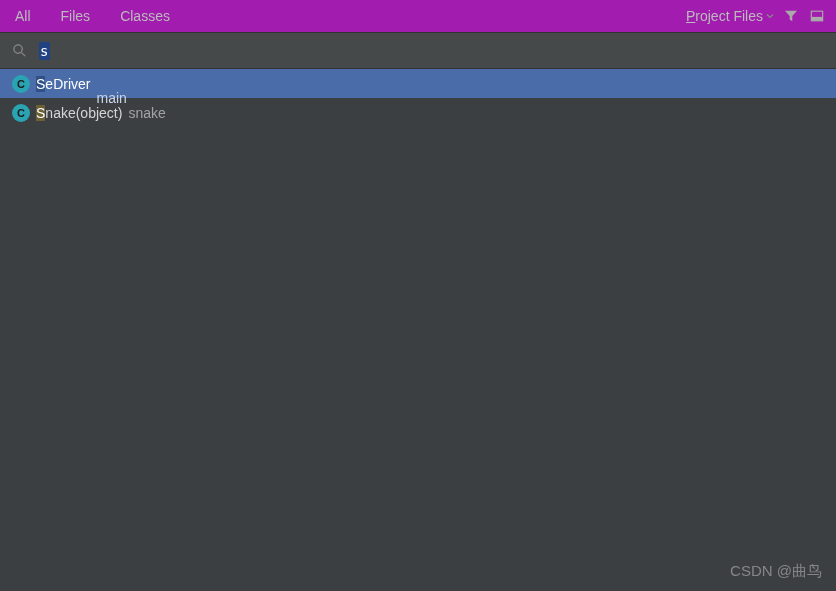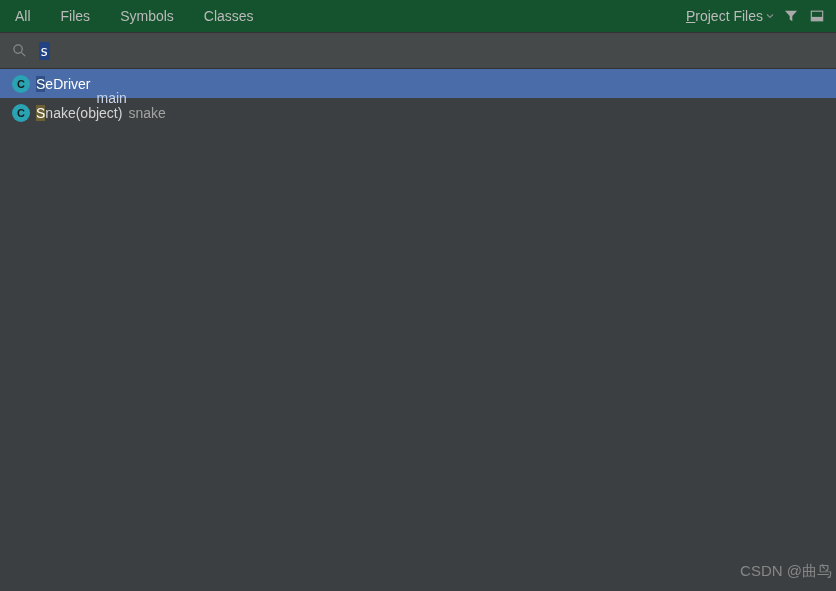--- a/index.html
+++ b/index.html
@@ -12,21 +12,21 @@
       width: 836px;
       height: 591px;
       background: #3c3f41;
       color: #bbbbbb;
       overflow: hidden;
       position: relative;
     }
     .tab-bar {
       display: flex;
       align-items: center;
-      background: #14532d;
+      background: #a21caf;
       height: 33px;
       border-bottom: 1px solid #323232;
       justify-content: flex-end;
     }
     .tab {
       padding: 0 15px;
       height: 100%;
       display: flex;
       align-items: center;
       font-size: 14px;
@@ -139,33 +139,32 @@
       margin-left: 6px;
       color: #a3a3a3;
     }
     .result-item.selected .result-location {
       color: #c8d4e8;
       margin-top: 28px;
     }
     .watermark {
       position: absolute;
       bottom: 10px;
-      right: 4px;
+      right: 14px;
       font-size: 15px;
       color: #8e8e8e;
       opacity: 0.9;
     }
   </style>
 </head>
 <body>
 
 <div class="tab-bar">
   <div class="tab">All</div>
   <div class="tab">Files</div>
-  <div class="tab">Symbols</div>
   <div class="tab">Classes</div>
   <div class="spacer"></div>
   <div class="scope-selector">
     <span class="underline">P</span>
       <span>roject Files</span>
     <span class="chevron">
       <svg width="8" height="8" viewBox="0 0 8 8">
           <path d="M1 2.5 L4 5.5 L7 2.5" stroke="#888" stroke-width="1.2" fill="none"></path>
         </svg>
     </span>

